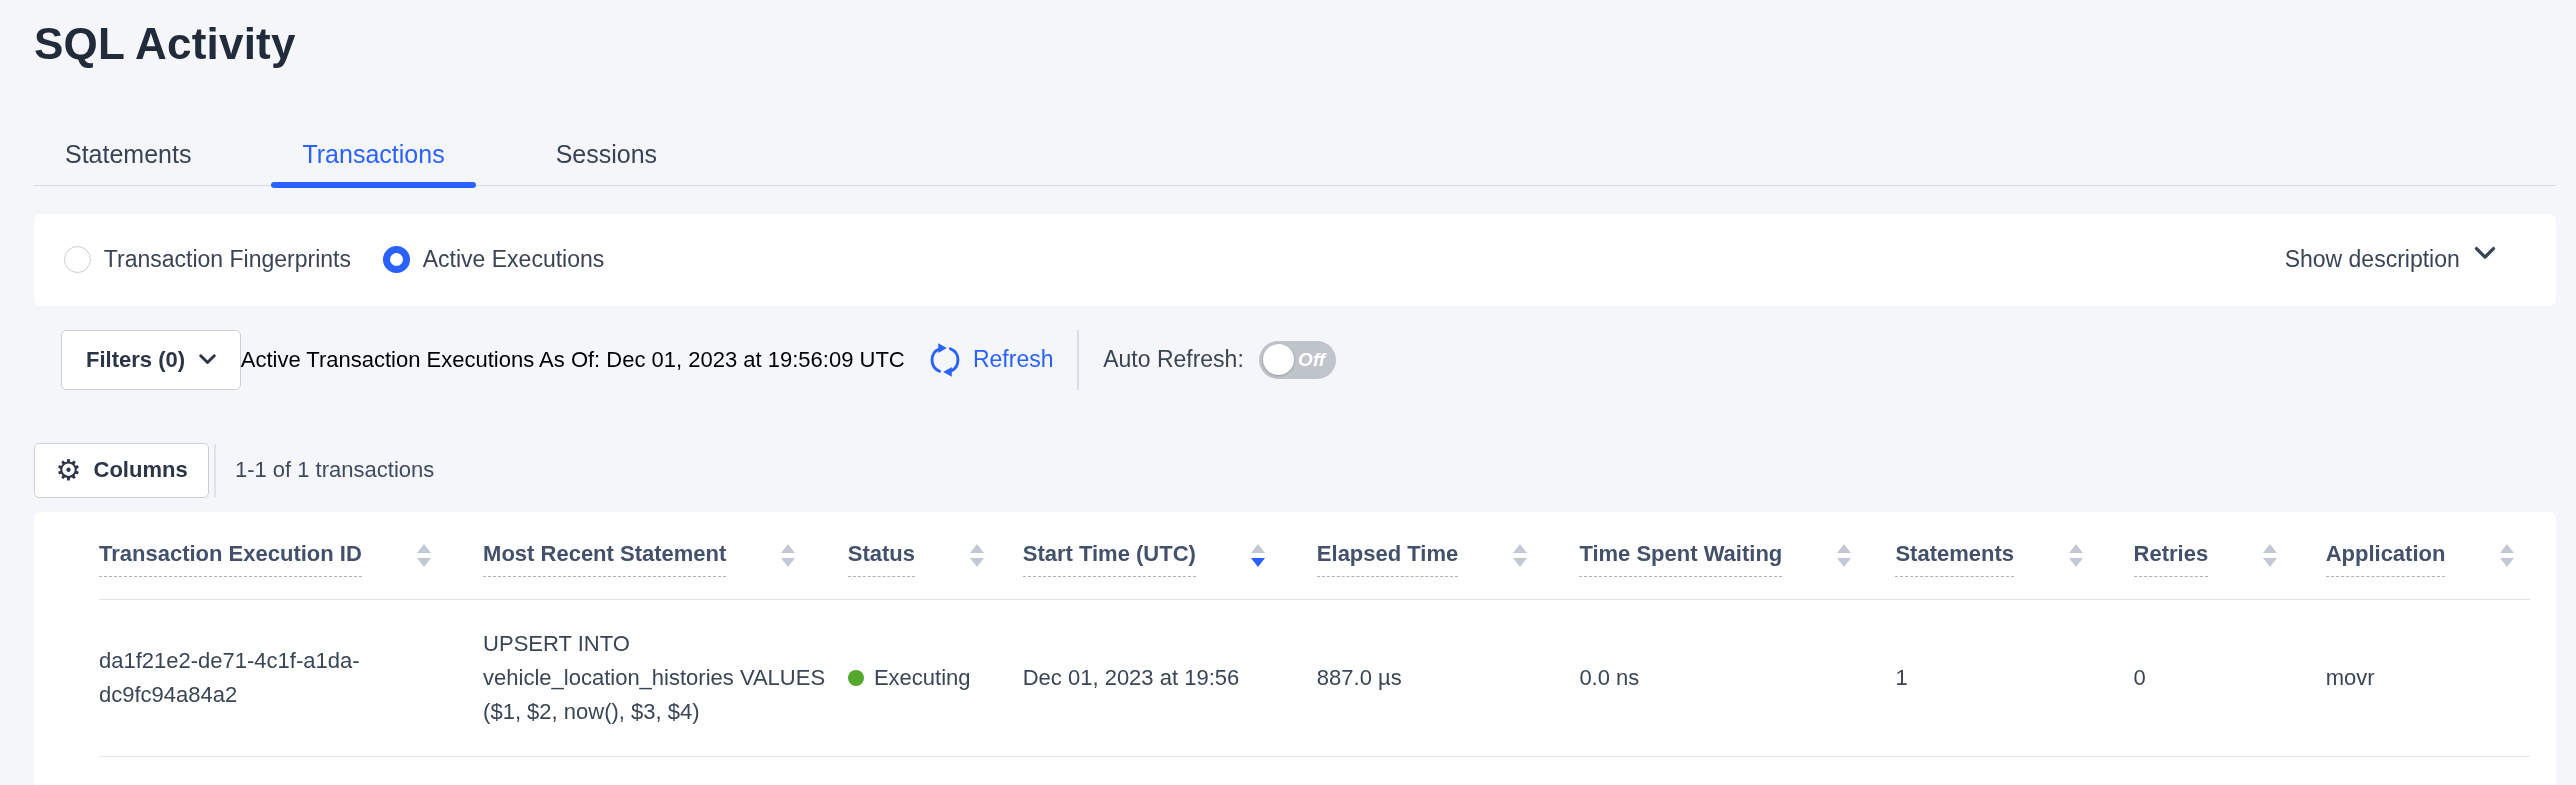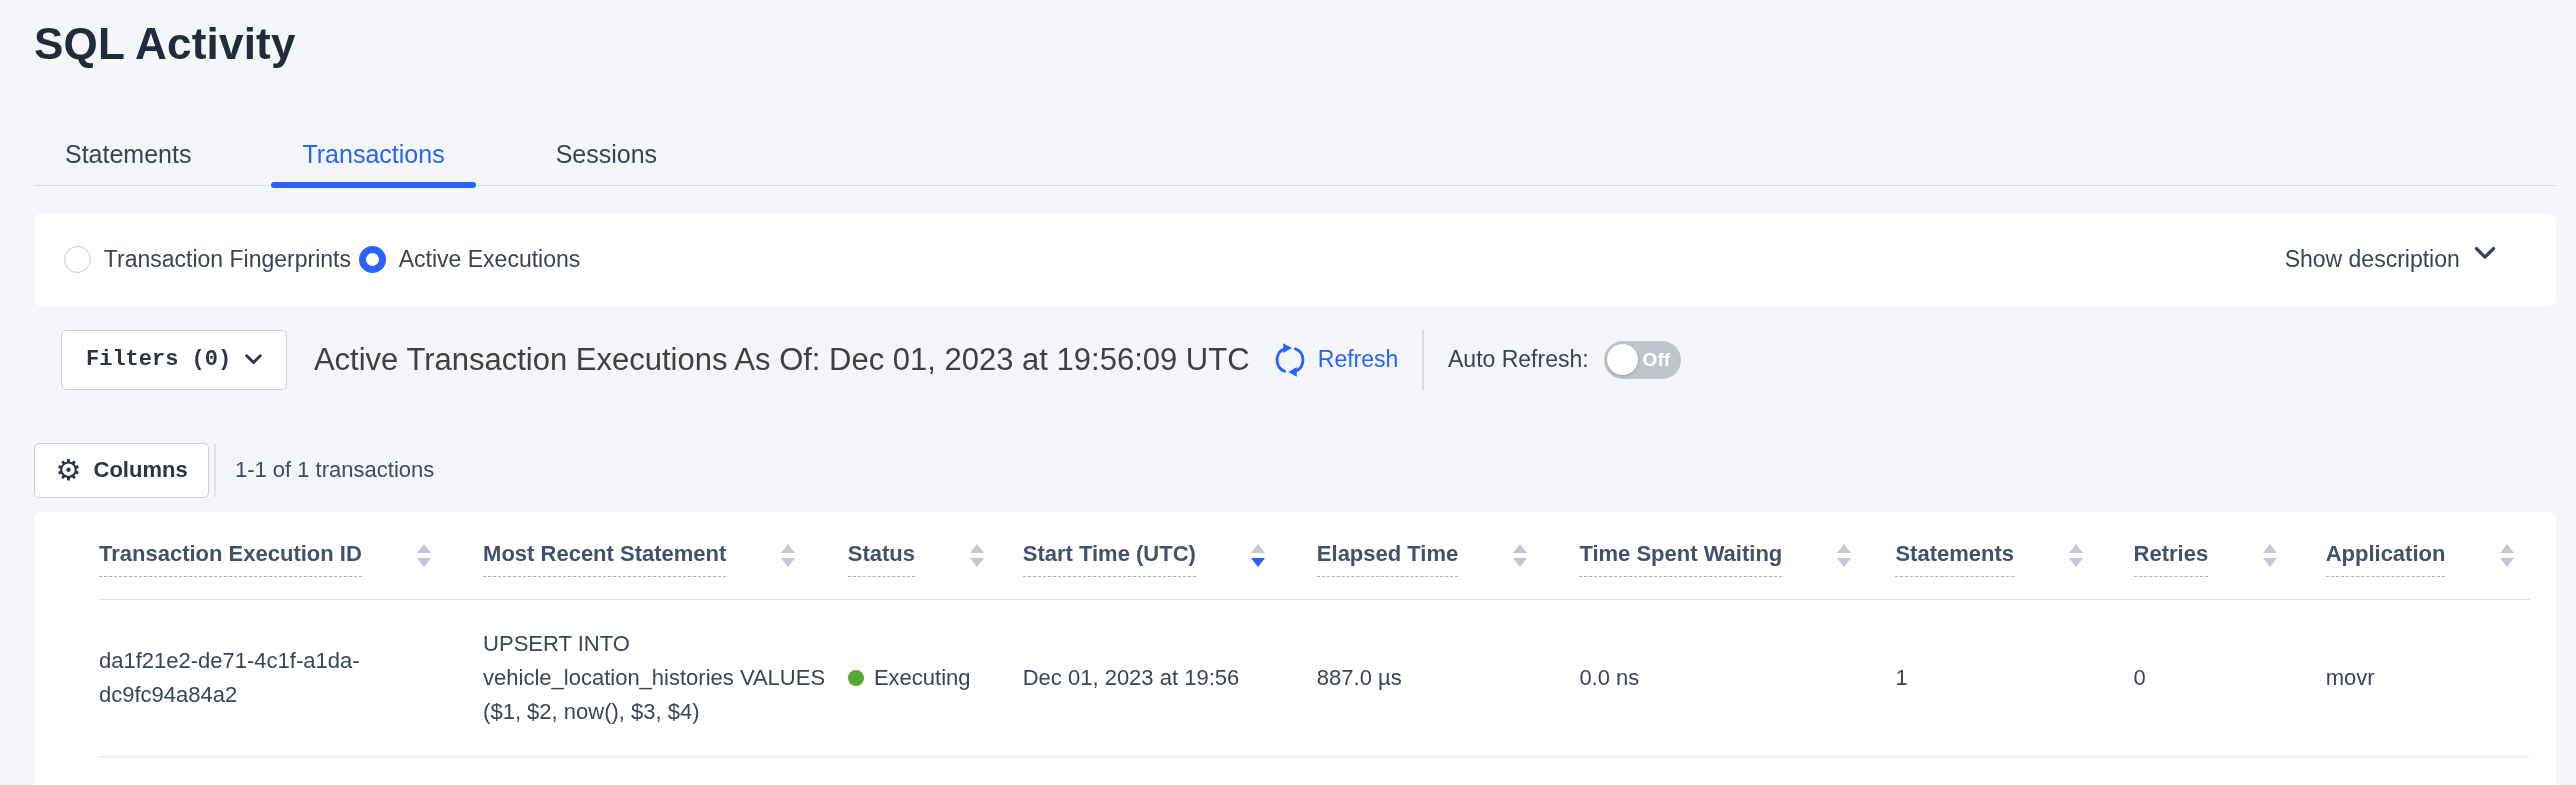--- a/index.html
+++ b/index.html
@@ -48,21 +48,21 @@
     height:6px;border-radius:3.4px;background:var(--blue);
   }
 
   
   .radio-card{
     margin:28px 20.5px 0 34px;height:92px;
     background:var(--card);border-radius:6.8px;
     display:flex;align-items:center;justify-content:space-between;
     padding:0 60px 0 30px;
   }
-  .radio-group{display:flex;align-items:center;gap:8px;}
+  .radio-group{display:flex;align-items:center;gap:32px;}
   .radio-item{display:flex;align-items:center;gap:12.8px;cursor:pointer;}
   .radio-circle{
     width:27px;height:27px;border-radius:50%;background:#fff;
     border:1.7px solid #c9cdd5;flex:0 0 auto;
   }
   .radio-circle.selected{border:7.7px solid var(--blue);}
   .radio-label{font-size:23px;color:#3c4354;}
   .show-desc{
     display:flex;align-items:flex-start;gap:13.7px;
     font-size:23px;font-weight:500;color:#394455;cursor:pointer;
@@ -81,31 +81,31 @@
   .search-box input{
     border:none;outline:none;flex:1;font-size:23px;color:var(--text);
     font-family:inherit;background:transparent;
   }
   .search-box input::placeholder{color:#aeb5c1;}
   .btn{
     height:60px;background:#fff;border:1.7px solid var(--btn-border);
     border-radius:5.1px;display:flex;align-items:center;
     font-size:22px;font-weight:700;color:#2c3547;cursor:pointer;
   }
-  .filters-btn{margin-left:27px;padding:0 24px;gap:13.7px;font-family:Liberation Mono, monospace;}
-  .asof-text{margin-left:27px;font-size:31px;color:#404040;}
+  .filters-btn{margin-left:27px;padding:0 24px;gap:13.7px;}
+  .asof-text{font-size:22px;color:#000000;}
   .refresh{
     margin-left:22px;display:flex;align-items:center;gap:10.2px;
     color:var(--blue);font-size:23px;cursor:pointer;
   }
   .v-divider{width:1.7px;height:60px;background:var(--border);margin-left:24px;}
   .auto-refresh-label{margin-left:24px;font-size:23px;color:#3c4454;}
   .toggle{
     margin-left:15.4px;width:77px;height:38px;border-radius:19px;
-    background:#c0c4cb;position:relative;cursor:pointer;
+    background:#c0c4cb;position:relative;cursor:pointer;font-style:italic;
   }
   .toggle .knob{
     position:absolute;left:3.4px;top:3.4px;width:31px;height:31px;
     border-radius:50%;background:#fff;box-shadow:0 0.9px 2.6px rgba(0,0,0,.25);
   }
   .toggle .state{
     position:absolute;right:11px;top:50%;transform:translateY(-50%);
     color:#fff;font-size:19px;font-weight:600;
   }
 

